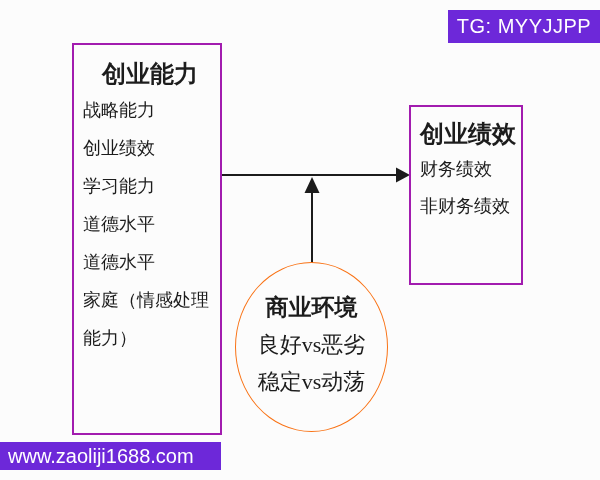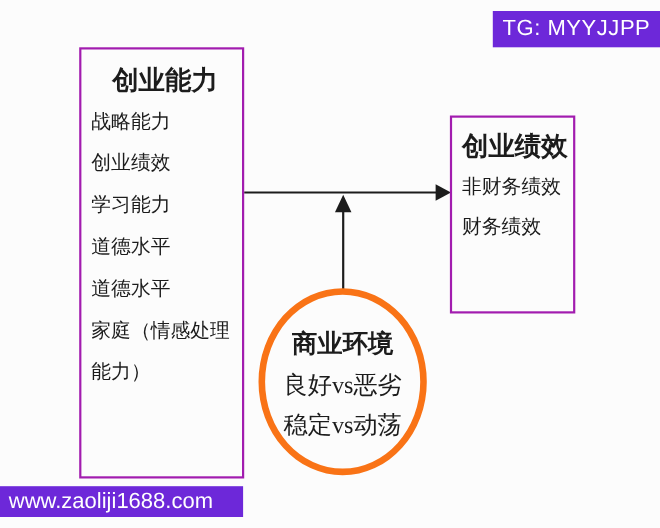--- a/index.html
+++ b/index.html
@@ -58,21 +58,21 @@
   .box-left .box-title { text-align: center; }
   .box-item {
     font-size: 18px;
     line-height: 38px;
   }
   .box-right .box-item { line-height: 37px; }
   .ellipse {
     position: absolute;
     left: 235px; top: 262px;
     width: 153px; height: 170px;
-    border: 6px solid #f97316;
+    border: 1px solid #f97316;
     border-radius: 50%;
     box-sizing: border-box;
     text-align: center;
     padding-top: 27px;
   }
   .ellipse-title {
     font-weight: bold;
     font-size: 23px;
     line-height: 36px;
   }
@@ -107,22 +107,22 @@
     <div class="box-item">战略能力</div>
     <div class="box-item">创业绩效</div>
     <div class="box-item">学习能力</div>
     <div class="box-item">道德水平</div>
     <div class="box-item">道德水平</div>
     <div class="box-item">家庭（情感处理能力）</div>
   </div>
 
   <div class="box box-right">
     <div class="box-title">创业绩效</div>
+    <div class="box-item">财务绩效</div>
     <div class="box-item">非财务绩效</div>
-    <div class="box-item">财务绩效</div>
   </div>
 
   <div class="ellipse">
     <div class="ellipse-title">商业环境</div>
     <div class="ellipse-item">良好vs恶劣</div>
     <div class="ellipse-item">稳定vs动荡</div>
   </div>
 
   <div class="wm wm-bottom">www.zaoliji1688.com</div>
 

